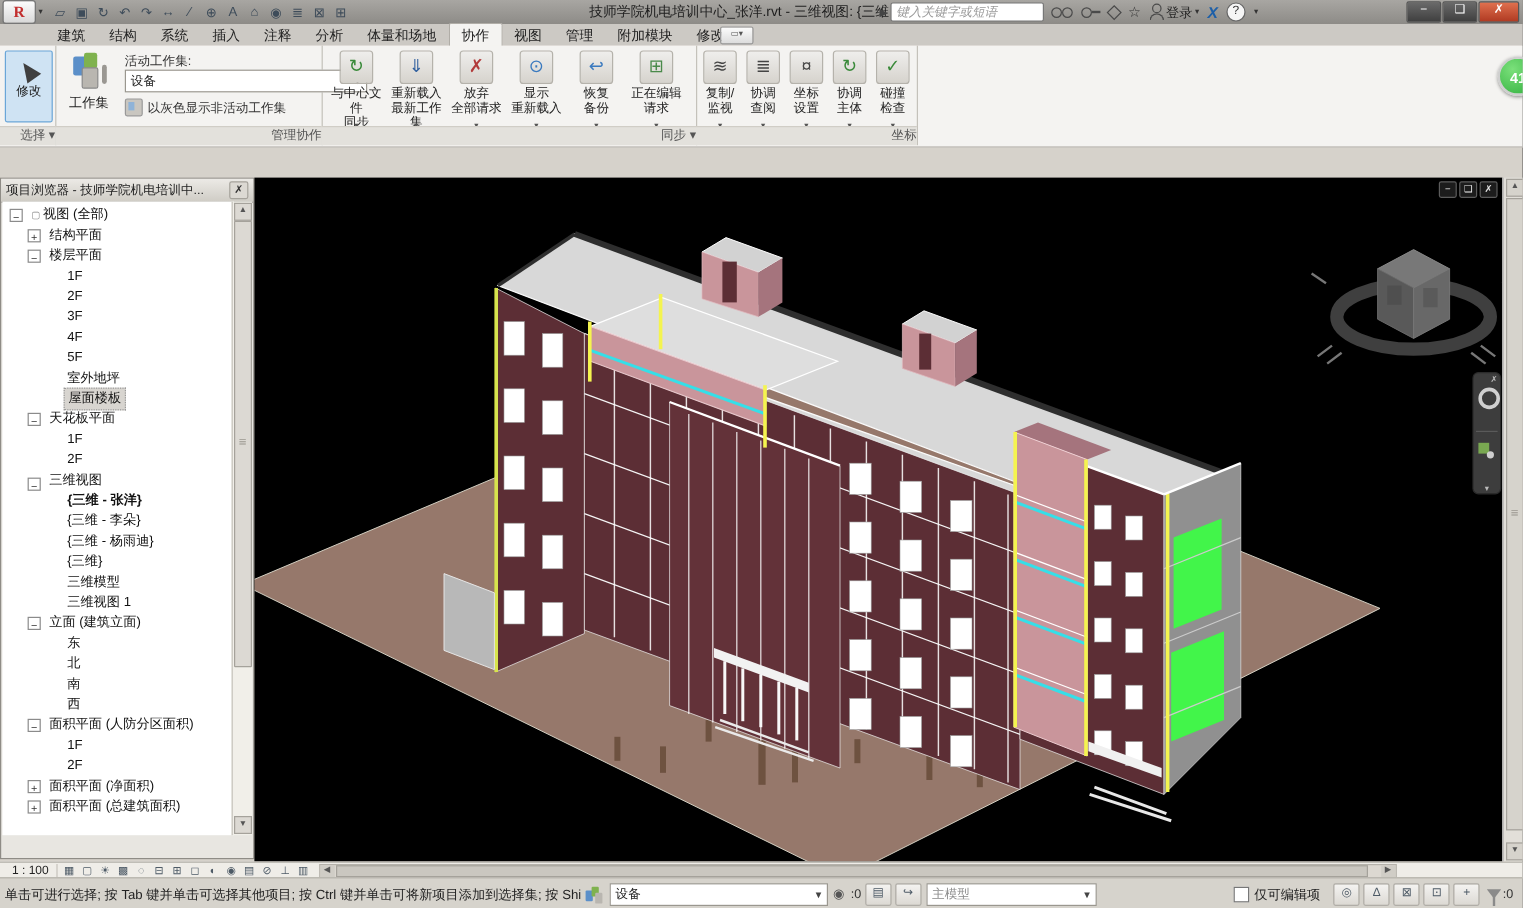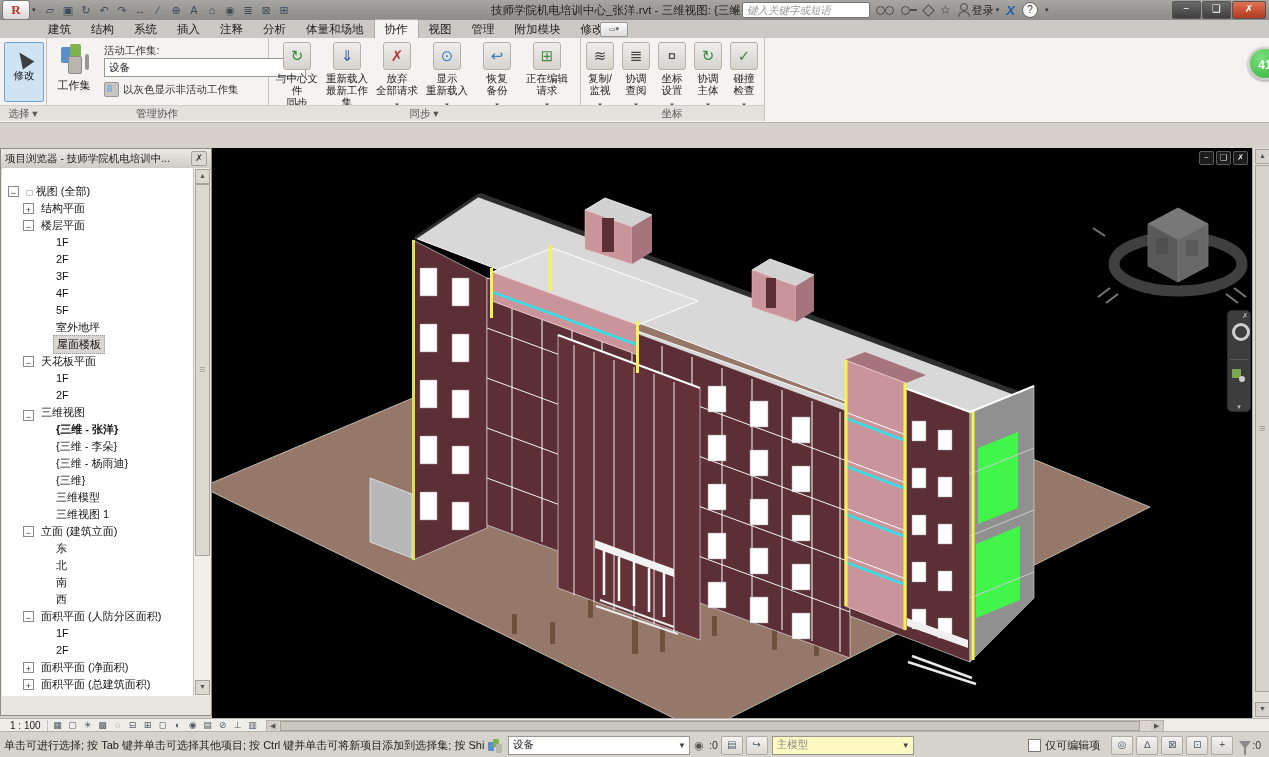--- a/index.html
+++ b/index.html
@@ -43,21 +43,21 @@
     background:#ccc9c4;display:flex;align-items:center;padding-left:38px;box-sizing:border-box;}
   .rtab{padding:2px 10px 2px;font-size:11.5px;color:#222;}
   .rtab.active{background:#f4f3f1;border:1px solid #b0ada7;border-bottom:none;border-radius:2px 2px 0 0;}
   .tab-extra{margin-left:12px;width:26px;height:13px;border:1px solid #999;border-radius:2px;
     background:linear-gradient(#fcfcfc,#dcdcdc);font-size:7px;text-align:center;line-height:12px;color:#555;}
   
   .ribbon{position:absolute;left:0;top:38px;width:1269px;height:84px;
     background:#f4f3f1;border-bottom:1px solid #b5b2ab;}
   .rpanel{position:absolute;top:0;height:83px;border-right:1px solid #c4c1ba;}
   .pstrip{position:absolute;left:0;right:0;bottom:0;height:15px;background:#e3e1dc;
-    text-align:center;font-size:10.5px;color:#555;line-height:15px;border-top:1px solid #d0cdc6;}
+    text-align:right;font-size:10.5px;color:#555;line-height:15px;border-top:1px solid #d0cdc6;}
   .modify-btn{position:absolute;left:4px;top:4px;width:38px;height:58px;border:1px solid #6aa6d8;
     background:#cfe3f3;border-radius:2px;text-align:center;}
   .cursor-arrow{margin:8px auto 2px;width:0;height:0;border-left:7px solid transparent;
     border-right:7px solid transparent;border-bottom:16px solid #3f3f3f;transform:rotate(-35deg);}
   .modify-label{font-size:10.5px;color:#222;}
   .ws-btn{position:absolute;left:6px;top:4px;width:44px;height:60px;text-align:center;}
   .ws-art{position:relative;width:30px;height:30px;margin:2px auto 4px;}
   .ws-art i{position:absolute;border-radius:2px;}
   .ws-a1{left:2px;top:3px;width:12px;height:16px;background:#5b8fc9;}
   .ws-a2{left:11px;top:0;width:11px;height:13px;background:#7fb24e;}
@@ -88,21 +88,21 @@
     box-shadow:0 1px 3px rgba(0,0,0,.4);box-sizing:border-box;}
   
   .pbpanel{position:absolute;left:0;top:148px;width:212px;height:568px;
     background:#e8e6e1;border:1px solid #8f8c86;box-sizing:border-box;}
   .pbheader{height:19px;background:linear-gradient(#eceae6,#cfccc5);border-bottom:1px solid #a5a29b;
     display:flex;align-items:center;padding:0 4px;font-size:10.5px;color:#222;}
   .pbheader .htext{flex:1;overflow:hidden;white-space:nowrap;}
   .pbclose{width:14px;height:13px;text-align:center;line-height:12px;font-size:9px;color:#333;
     border:1px solid #a5a29b;border-radius:2px;background:#dcd9d3;}
   .treearea{position:absolute;left:1px;top:19px;width:193px;height:528px;background:#fff;
-    overflow:hidden;padding-top:15px;box-sizing:border-box;}
+    overflow:hidden;padding-top:3px;box-sizing:border-box;}
   .tree-row{height:17px;line-height:17px;display:flex;align-items:center;white-space:nowrap;}
   .tree-row .expander{width:9px;height:9px;border:1px solid #8b8b8b;margin-right:4px;flex:none;
     position:relative;background:#fff;visibility:hidden;}
   .tree-row.exp-minus .expander,.tree-row.exp-plus .expander{visibility:visible;}
   .tree-row .expander::before{position:absolute;left:0;right:0;top:-2px;text-align:center;
     font-size:9px;color:#333;}
   .tree-row.exp-minus .expander::before{content:"−";}
   .tree-row.exp-plus .expander::before{content:"+";}
   .tree-row .tlabel{font-size:11px;color:#111;padding:0 3px;}
   .tree-row.bold .tlabel{font-weight:bold;}
@@ -158,21 +158,21 @@
     border-top:1px solid #b5b2ab;display:flex;align-items:center;}
   .hint{width:480px;overflow:hidden;white-space:nowrap;padding-left:4px;font-size:11px;color:#222;flex:none;}
   .sb-ws-icon{width:16px;height:15px;position:relative;flex:none;margin-left:4px;}
   .sb-ws-icon i{position:absolute;border-radius:1px;}
   .sb-w1{left:0;top:4px;width:6px;height:9px;background:#5b8fc9;}
   .sb-w2{left:5px;top:1px;width:6px;height:8px;background:#7fb24e;}
   .sb-w3{left:8px;top:6px;width:6px;height:9px;background:#b9b6b0;}
   .sb-dd{height:17px;background:#fff;border:1px solid #9a978f;display:flex;align-items:center;
     margin-left:4px;font-size:10.5px;}
   .sb-dd .val{flex:1;padding-left:4px;overflow:hidden;white-space:nowrap;}
-  .sb-dd.disabled{background:#fef9c3;color:#8a8a8a;}
+  .sb-dd.disabled{background:#ffffff;color:#8a8a8a;}
   .sb-icon{width:18px;height:16px;text-align:center;line-height:16px;font-size:11px;color:#555;flex:none;}
   .sb-count{font-size:10.5px;color:#333;margin-left:1px;}
   .sb-btn{width:20px;height:17px;border:1px solid #b0ada7;background:linear-gradient(#f4f3f1,#dcd9d3);
     border-radius:2px;text-align:center;line-height:16px;font-size:10px;color:#4d5a66;margin-left:3px;flex:none;}
   .sb-right{margin-left:auto;display:flex;align-items:center;padding-right:8px;}
   .chk{width:11px;height:11px;background:#fff;border:1px solid #777;margin-right:4px;flex:none;}
   .editable-label{font-size:11px;color:#222;margin-right:8px;}
   .funnel{width:0;height:0;border-left:6px solid transparent;border-right:6px solid transparent;
     border-top:8px solid #8a8a8a;position:relative;margin-left:6px;}
   .funnel::after{content:"";position:absolute;left:-1px;top:-2px;width:2px;height:8px;background:#8a8a8a;}

